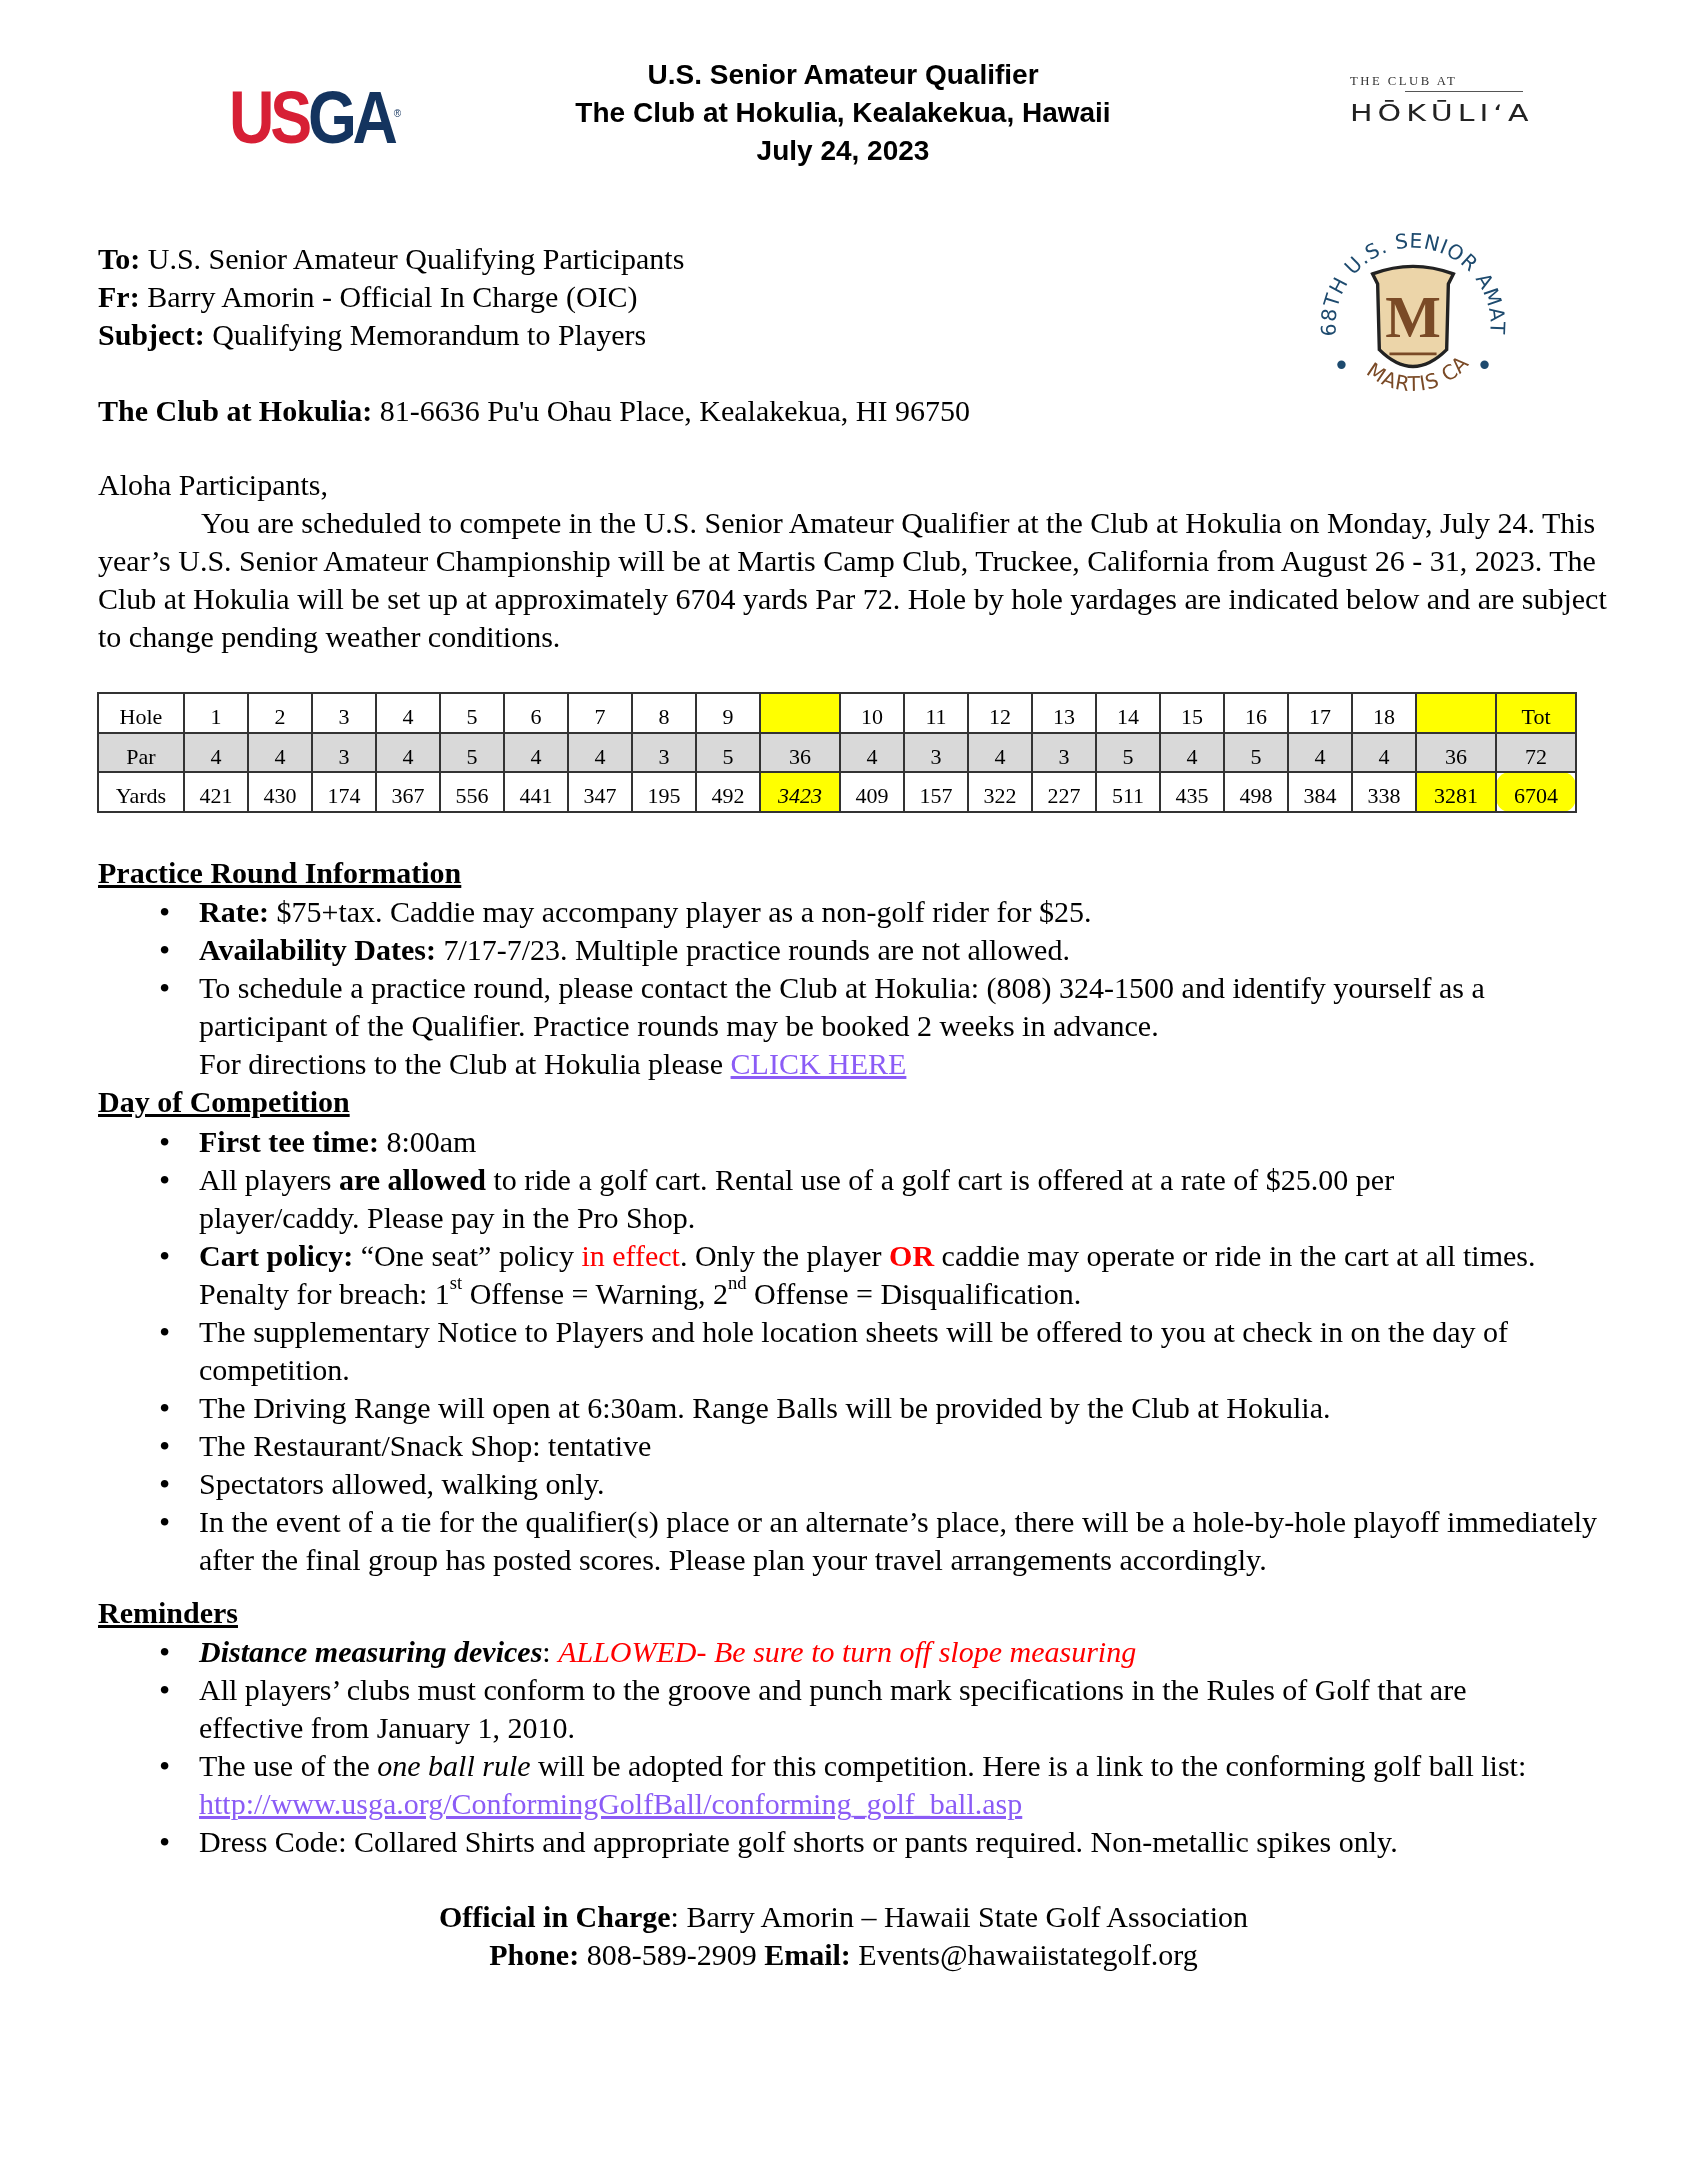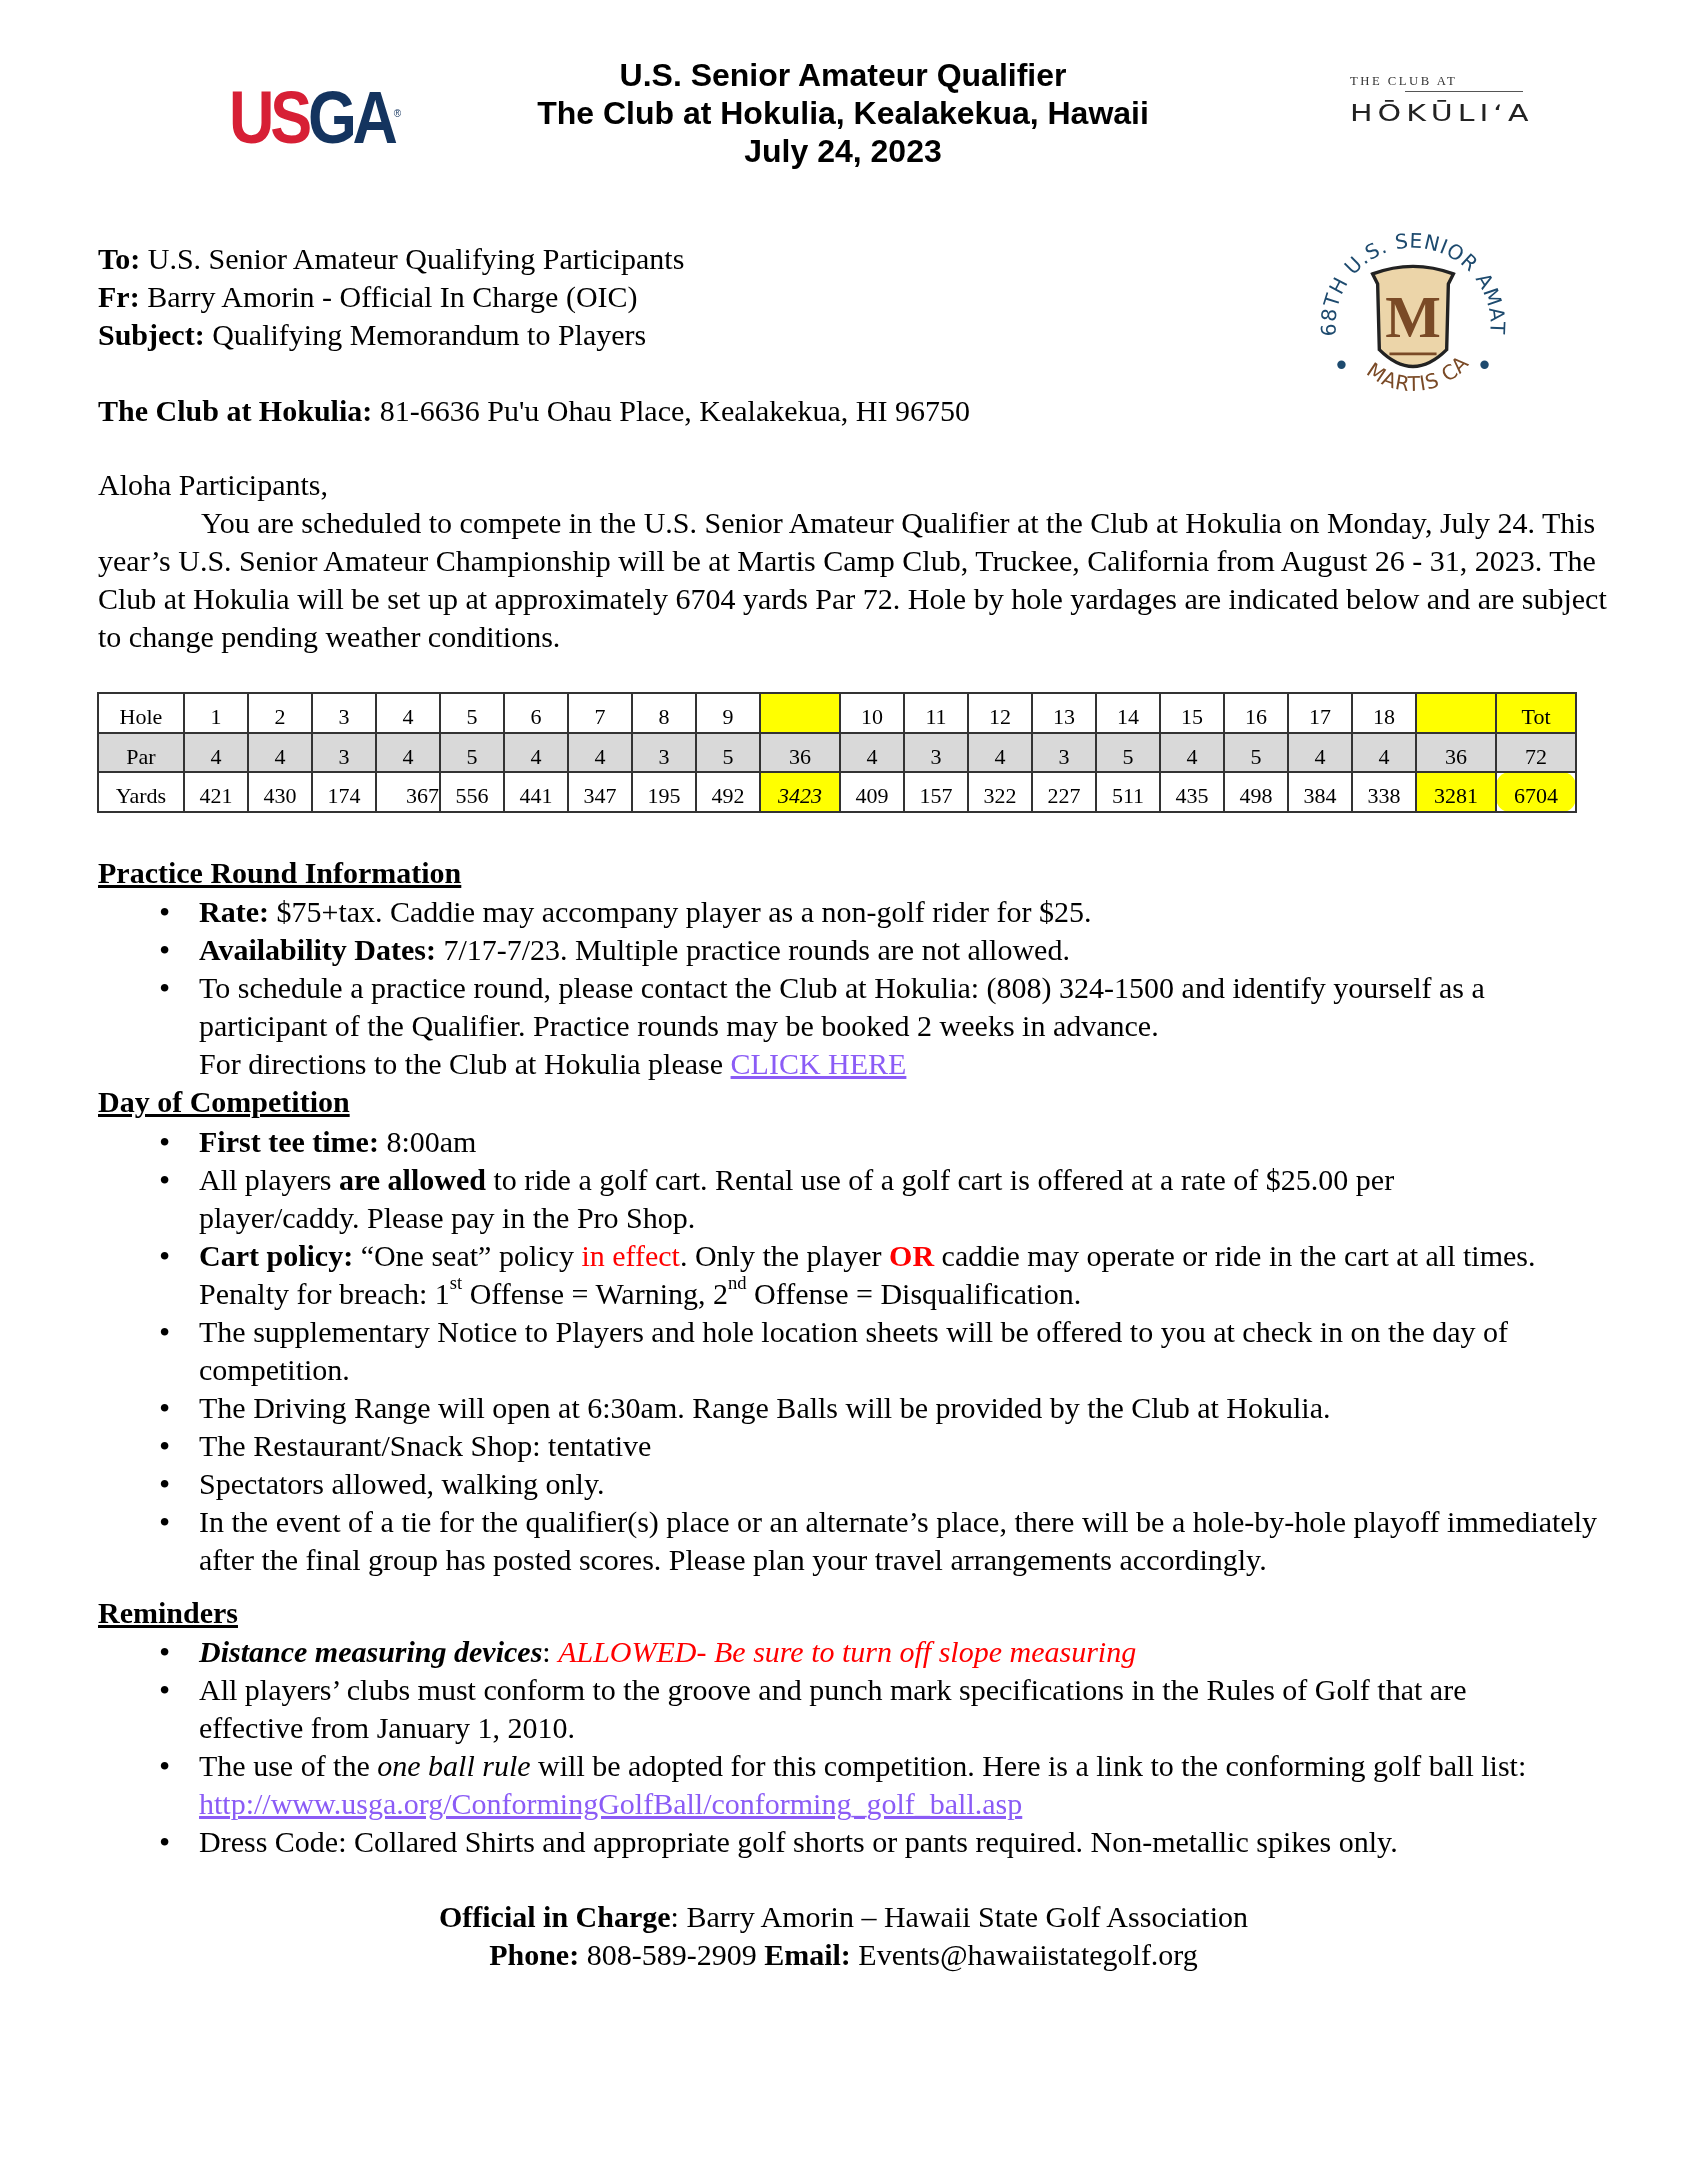--- a/index.html
+++ b/index.html
@@ -1,20 +1,20 @@
 <!DOCTYPE html>
 <html style="font-size:13.5px"><head>
 <meta charset="utf-8">
 <style>
   html, body { margin:0; padding:0; background:#fff; }
   body { width:1687px; height:2183px; position:relative; overflow:hidden; color:#000;
          font-family:"Liberation Serif", "DejaVu Serif", serif; }
   
   .hdr-title { position:absolute; left:472px; top:56px; width:742px; text-align:center;
-               font-family:"Liberation Sans", sans-serif; font-weight:bold; font-size:32px; line-height:38px; }
+               font-family:"Liberation Sans", sans-serif; font-weight:bold; font-size:28px; line-height:38px; }
   .usga { position:absolute; left:229px; top:80px; font-family:"Liberation Sans", sans-serif;
           font-weight:bold; font-size:74px; letter-spacing:-5px; line-height:67px; transform:scaleX(0.85); transform-origin:left top; }
   .usga .r { color:#d71f35; }
   .usga .b { color:#14345f; }
   .usga sup { font-size:11.8px; color:#14345f; letter-spacing:0; font-weight:normal; }
   .hokulia { position:absolute; left:1350px; top:74px; width:228px; }
   .hokulia .top { font-family:"Liberation Serif", serif; font-size:12.7px; letter-spacing:2.5px; color:#333; }
   .hokulia .line { height:1.7px; width:118px; margin:1.7px auto 3.4px; background:#555; }
   .hokulia .name { font-family:"DejaVu Sans", sans-serif; font-size:30px; letter-spacing:5px; color:#222; transform:scaleY(0.75); }
   .badge { position:absolute; left:1312px; top:215px; width:202px; height:202px; }
@@ -129,21 +129,21 @@
         <td style="width: 62px;">4</td>
         <td style="width: 62px;">4</td>
         <td style="width: 78px;">36</td>
         <td style="width: 78px;">72</td>
       </tr>
   <tr class="yards" id="row-yards">
         <td style="width: 84px;">Yards</td>
         <td style="width: 62px;">421</td>
         <td style="width: 62px;">430</td>
         <td style="width: 62px;">174</td>
-        <td style="width: 62px; text-align: right;">367</td>
+        <td style="width: 62px;">367</td>
         <td style="width: 62px;">556</td>
         <td style="width: 62px;">441</td>
         <td style="width: 62px;">347</td>
         <td style="width: 62px;">195</td>
         <td style="width: 62px;">492</td>
         <td class="yl" style="width: 78px; font-style: italic;">3423</td>
         <td style="width: 62px;">409</td>
         <td style="width: 62px;">157</td>
         <td style="width: 62px;">322</td>
         <td style="width: 62px;">227</td>

